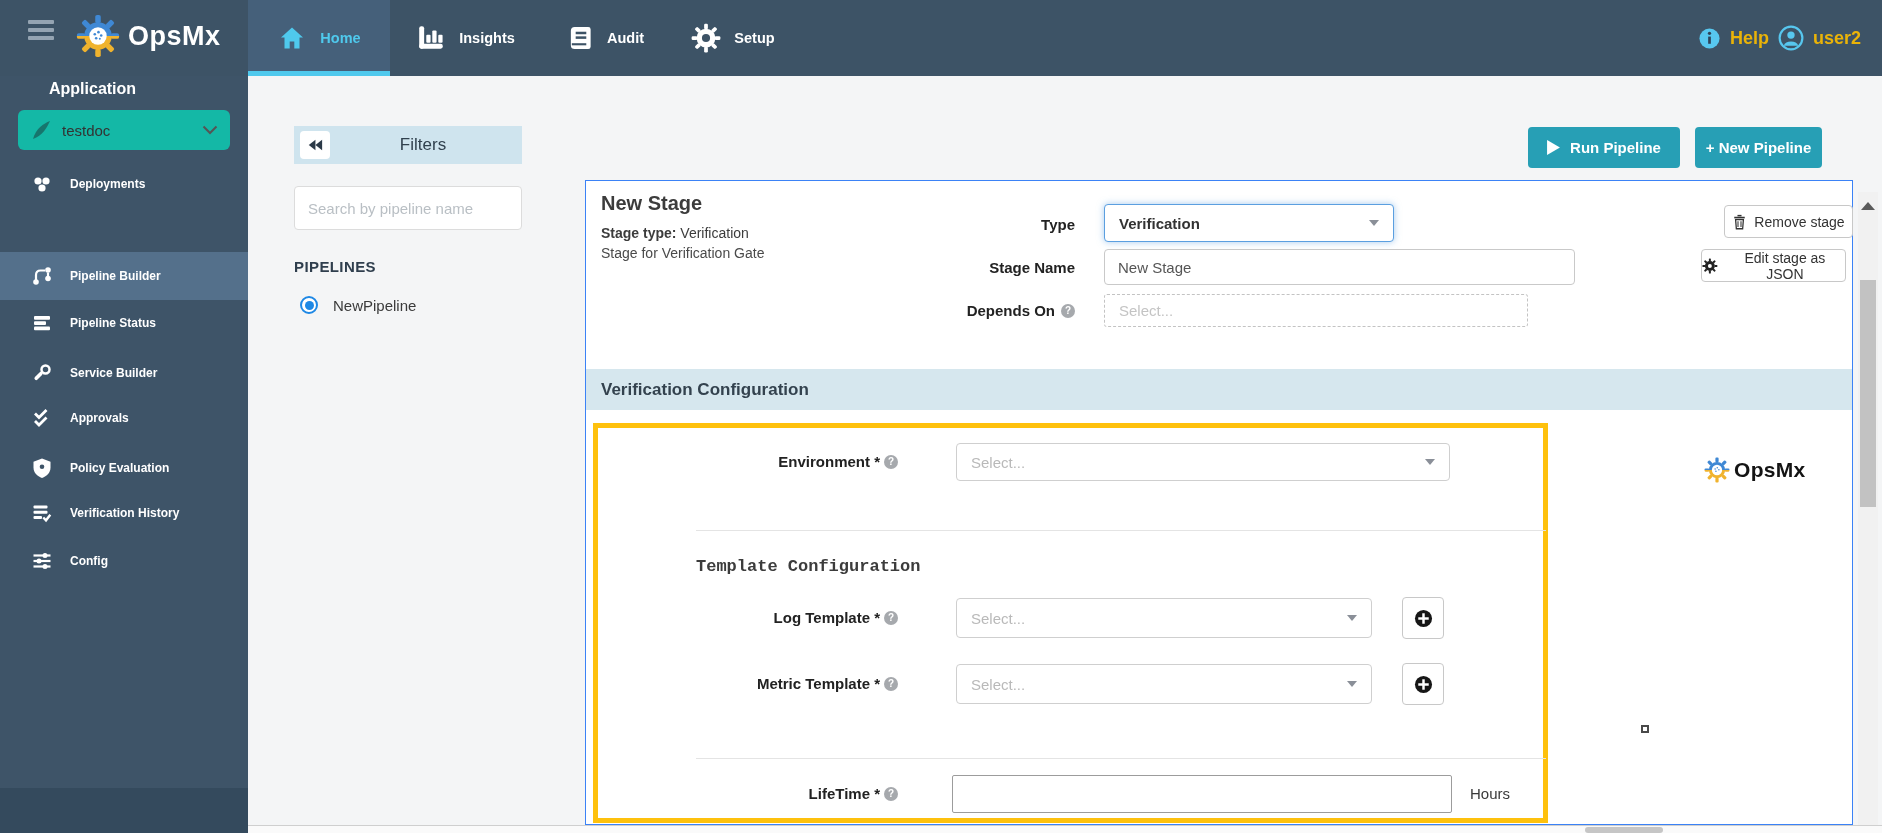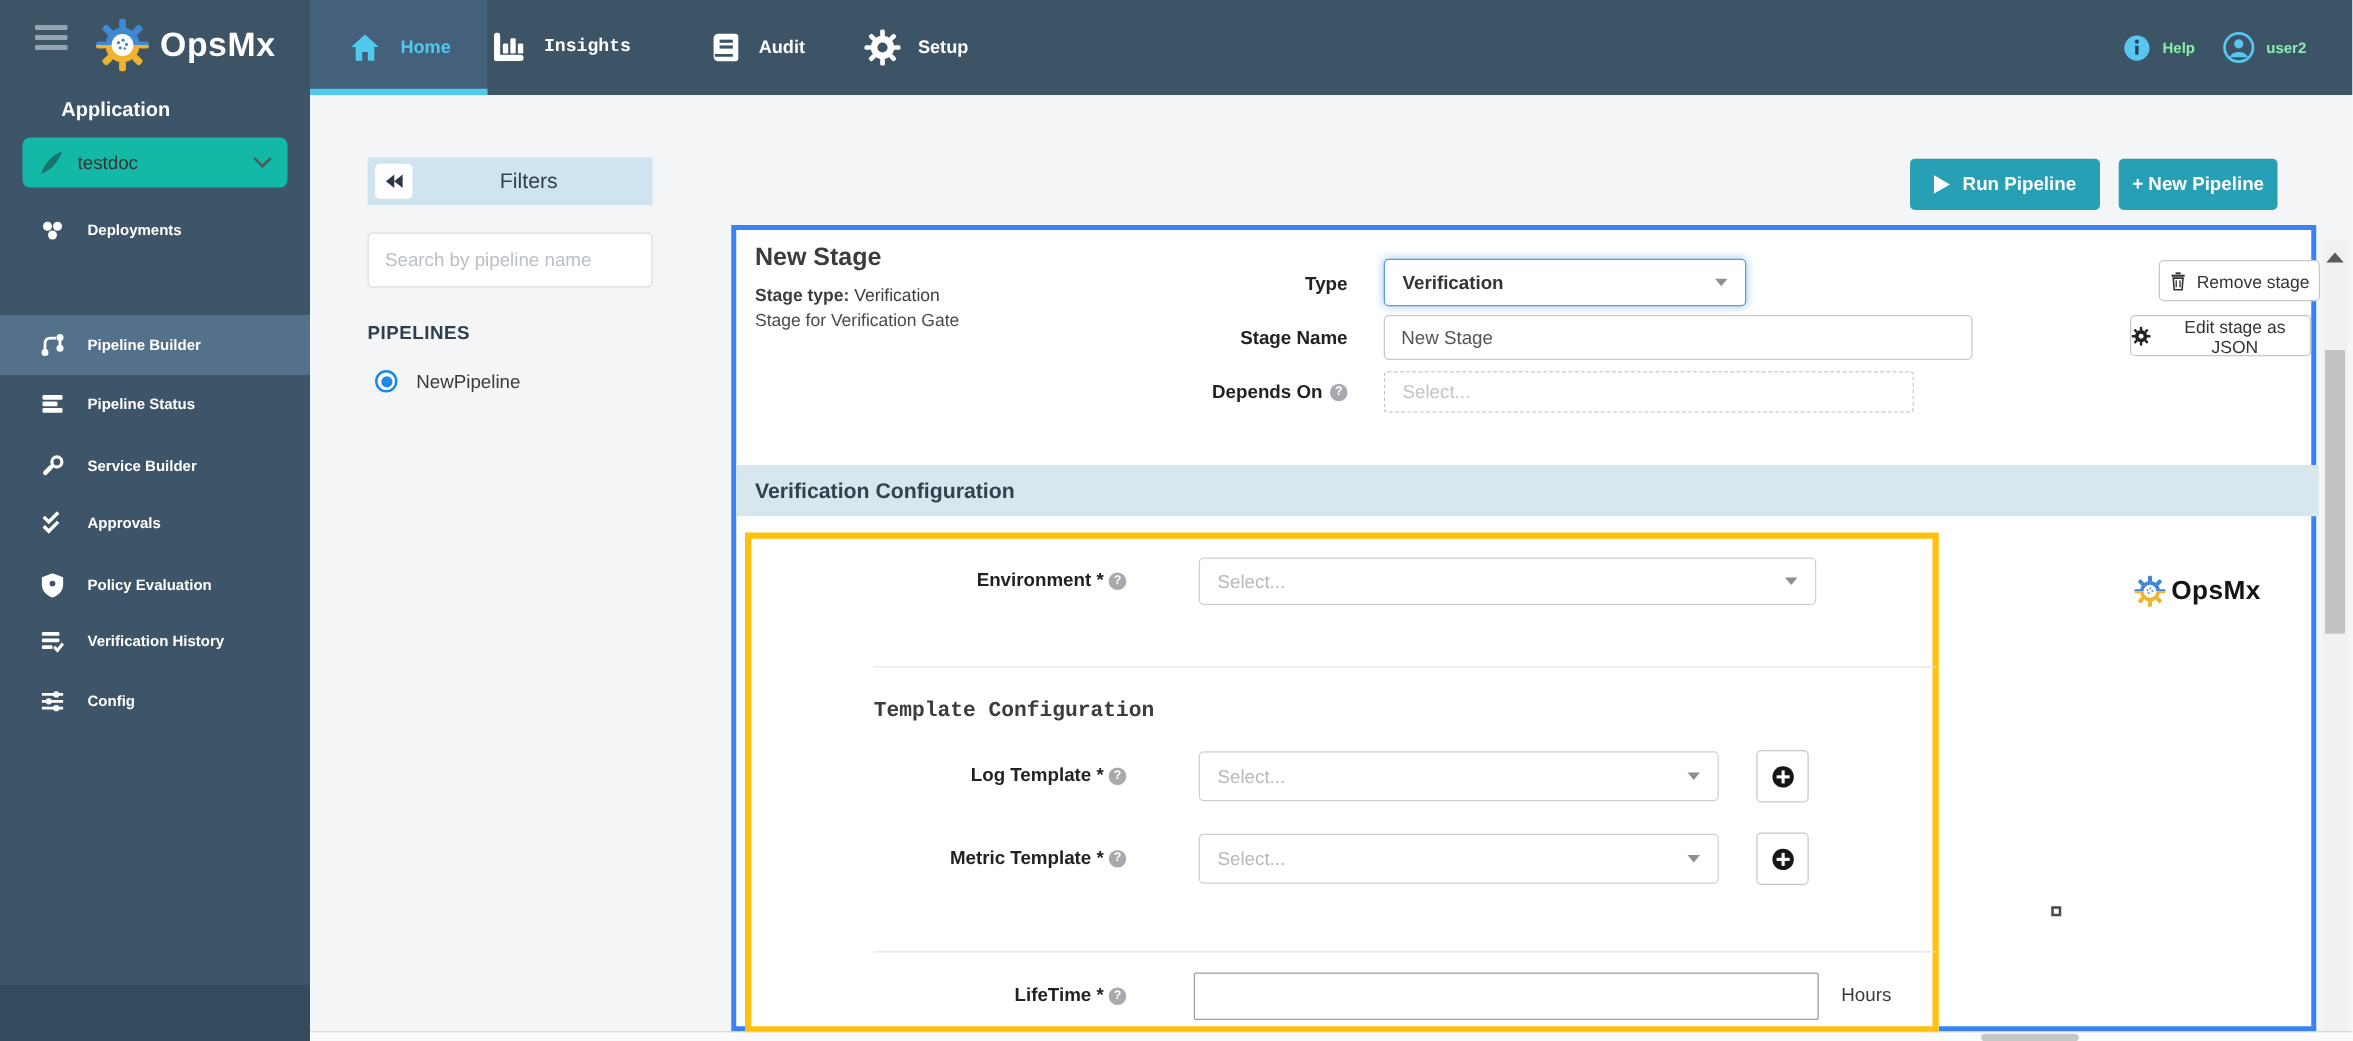--- a/index.html
+++ b/index.html
@@ -16,25 +16,25 @@
   .topbar { position:absolute; left:0; top:0; width:1882px; height:76px; background:#3d5366; z-index:30; }
   .hamburger { position:absolute; left:28px; top:20px; width:26px; height:20px; cursor:pointer; }
   .hamburger .bar { height:3.5px; background:#95a4b2; margin-bottom:4.5px; border-radius:1px; }
   .brand { position:absolute; left:76px; top:14px; display:flex; align-items:center; gap:8px; }
   .brand-text { color:#fff; font-size:27px; font-weight:bold; letter-spacing:.5px; }
   .tab { position:absolute; top:0; height:76px; display:flex; align-items:center; justify-content:center; gap:13px; cursor:pointer; }
   .tab-label { font-size:14.5px; font-weight:bold; color:#fff; }
   .tab-home { left:248px; width:142px; background:#45607a; }
   .tab-home .tab-label { color:#4fc9ed; }
   .tab-underline { position:absolute; left:0; bottom:0; width:100%; height:5px; background:#4fc9ed; }
-  .tab-insights { left:381px; width:135px;font-family:Liberation Mono, monospace; }
+  .tab-insights { left:398px; width:135px; }
   .tab-audit { left:548px; width:115px; }
   .tab-setup { left:678px; width:110px; }
   .top-right { position:absolute; top:0; height:76px; display:flex; align-items:center; gap:9px; cursor:pointer; }
-  .top-right .tab-label { color:#86efac; font-weight:bold; font-size:12px; }
+  .top-right .tab-label { color:#eab308; font-weight:bold; font-size:18px; }
   .help-item { left:1698px; }
   .user-item { left:1778px; }
 
   
   .sidebar { position:absolute; left:0; top:76px; width:248px; height:757px; background:#3e5468; z-index:20; }
   .sidebar-footer { position:absolute; left:0; bottom:0; width:100%; height:45px; background:#344a5d; }
   .app-label { position:absolute; left:49px; top:4px; color:#fff; font-size:16px; font-weight:bold; }
   .app-select { position:absolute; left:18px; top:34px; width:212px; height:40px; background:#14b8a6; border-radius:6px;
     display:flex; align-items:center; padding:0 12px; gap:10px; cursor:pointer; }
   .app-select-value { flex:1; font-size:15px; color:#333; }
@@ -60,21 +60,21 @@
   .radio .dot { width:9px; height:9px; border-radius:50%; background:#1e88e5; }
   .pipeline-name { font-size:15px; color:#3a3a3a; }
 
   
   .teal-btn { position:absolute; top:51px; height:41px; background:#279fb5; color:#fff; border:none; border-radius:4px;
     font-family:"Liberation Sans",sans-serif; font-size:15px; font-weight:bold; display:flex; align-items:center; justify-content:center; gap:10px; cursor:pointer; }
   .btn-run { left:1280px; width:152px; }
   .btn-newpipe { left:1447px; width:127px; }
 
   
-  .card { position:absolute; left:337px; top:104px; width:1268px; height:645px; background:#fff; border:4px solid #3b82f6; }
+  .card { position:absolute; left:337px; top:104px; width:1268px; height:645px; background:#fff; border:1px solid #3b82f6; }
   .stage-title { position:absolute; left:15px; top:11px; font-size:20px; font-weight:bold; color:#3c3c3c; }
   .stage-type-line { position:absolute; left:15px; top:44px; font-size:14px; color:#3c3c3c; }
   .stage-type-line .b { font-weight:bold; }
   .stage-desc { position:absolute; left:15px; top:64px; font-size:14px; color:#4a4a4a; }
 
   .flabel { position:absolute; width:220px; text-align:right; font-size:15px; font-weight:bold; color:#222;
     display:flex; justify-content:flex-end; align-items:center; gap:6px; }
   .lbl-type { left:269px; top:35px; }
   .lbl-stagename { left:269px; top:78px; }
   .lbl-depends { left:269px; top:121px; }

